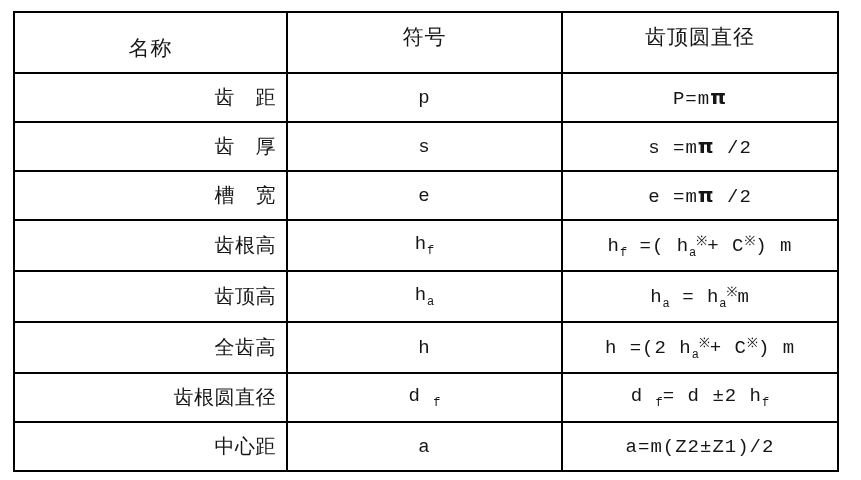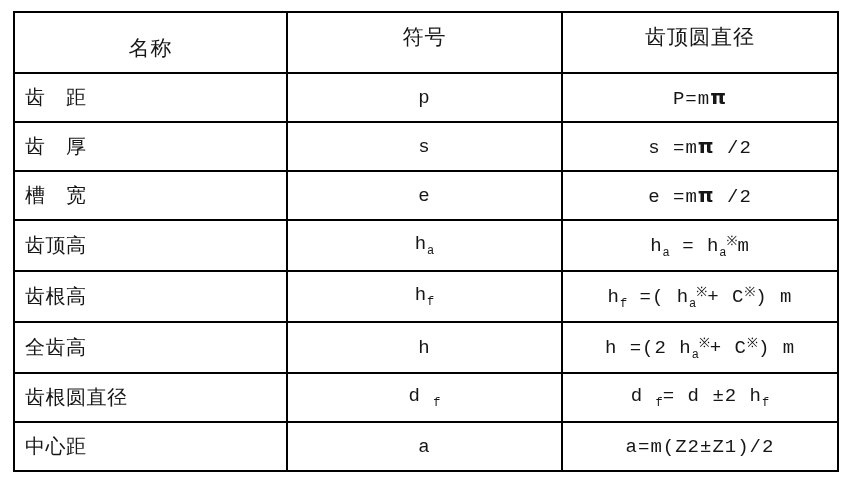--- a/index.html
+++ b/index.html
@@ -42,21 +42,21 @@
     vertical-align: bottom;
     padding-bottom: 9px;
     margin-top: 32px;
   }
   th.th-symbol, th.th-formula {
     vertical-align: top;
     padding-top: 14px;
   }
 
   td.name-cell {
-    text-align: left;
+    text-align: right;
     vertical-align: middle;
     font-size: 20px;
     letter-spacing: 0.5px;
     white-space: pre;
   }
   td.symbol-cell, td.formula-cell {
     text-align: center;
     vertical-align: middle;
     font-family: "Liberation Mono", "DejaVu Sans Mono", monospace;
     font-size: 19px;
@@ -109,28 +109,28 @@
         <td class="name-cell">齿　厚</td>
         <td class="symbol-cell"><span class="seg-text">s</span></td>
         <td class="formula-cell"><span class="seg-text">s =m</span><span class="seg-pi">π</span><span class="seg-text"> /2</span></td>
       </tr>
       <tr>
         <td class="name-cell">槽　宽</td>
         <td class="symbol-cell"><span class="seg-text">e</span></td>
         <td class="formula-cell"><span class="seg-text">e =m</span><span class="seg-pi">π</span><span class="seg-text"> /2</span></td>
       </tr>
       <tr>
+        <td class="name-cell">齿根高</td>
+        <td class="symbol-cell"><span class="seg-text">h</span><span class="seg-sub">f</span></td>
+        <td class="formula-cell"><span class="seg-text">h</span><span class="seg-sub">f</span><span class="seg-text"> =( h</span><span class="seg-sub">a</span><span class="seg-sup">※</span><span class="seg-text">+ C</span><span class="seg-sup">※</span><span class="seg-text">) m</span></td>
+      </tr>
+      <tr>
         <td class="name-cell">齿顶高</td>
         <td class="symbol-cell"><span class="seg-text">h</span><span class="seg-sub">a</span></td>
         <td class="formula-cell"><span class="seg-text">h</span><span class="seg-sub">a</span><span class="seg-text"> = h</span><span class="seg-sub">a</span><span class="seg-sup">※</span><span class="seg-text">m</span></td>
-      </tr>
-      <tr>
-        <td class="name-cell">齿根高</td>
-        <td class="symbol-cell"><span class="seg-text">h</span><span class="seg-sub">f</span></td>
-        <td class="formula-cell"><span class="seg-text">h</span><span class="seg-sub">f</span><span class="seg-text"> =( h</span><span class="seg-sub">a</span><span class="seg-sup">※</span><span class="seg-text">+ C</span><span class="seg-sup">※</span><span class="seg-text">) m</span></td>
       </tr>
       <tr>
         <td class="name-cell">全齿高</td>
         <td class="symbol-cell"><span class="seg-text">h</span></td>
         <td class="formula-cell"><span class="seg-text">h =(2 h</span><span class="seg-sub">a</span><span class="seg-sup">※</span><span class="seg-text">+ C</span><span class="seg-sup">※</span><span class="seg-text">) m</span></td>
       </tr>
       <tr>
         <td class="name-cell">齿根圆直径</td>
         <td class="symbol-cell"><span class="seg-text">d </span><span class="seg-sub">f</span></td>
         <td class="formula-cell"><span class="seg-text">d </span><span class="seg-sub">f</span><span class="seg-text">= d ±2 h</span><span class="seg-sub">f</span></td>

